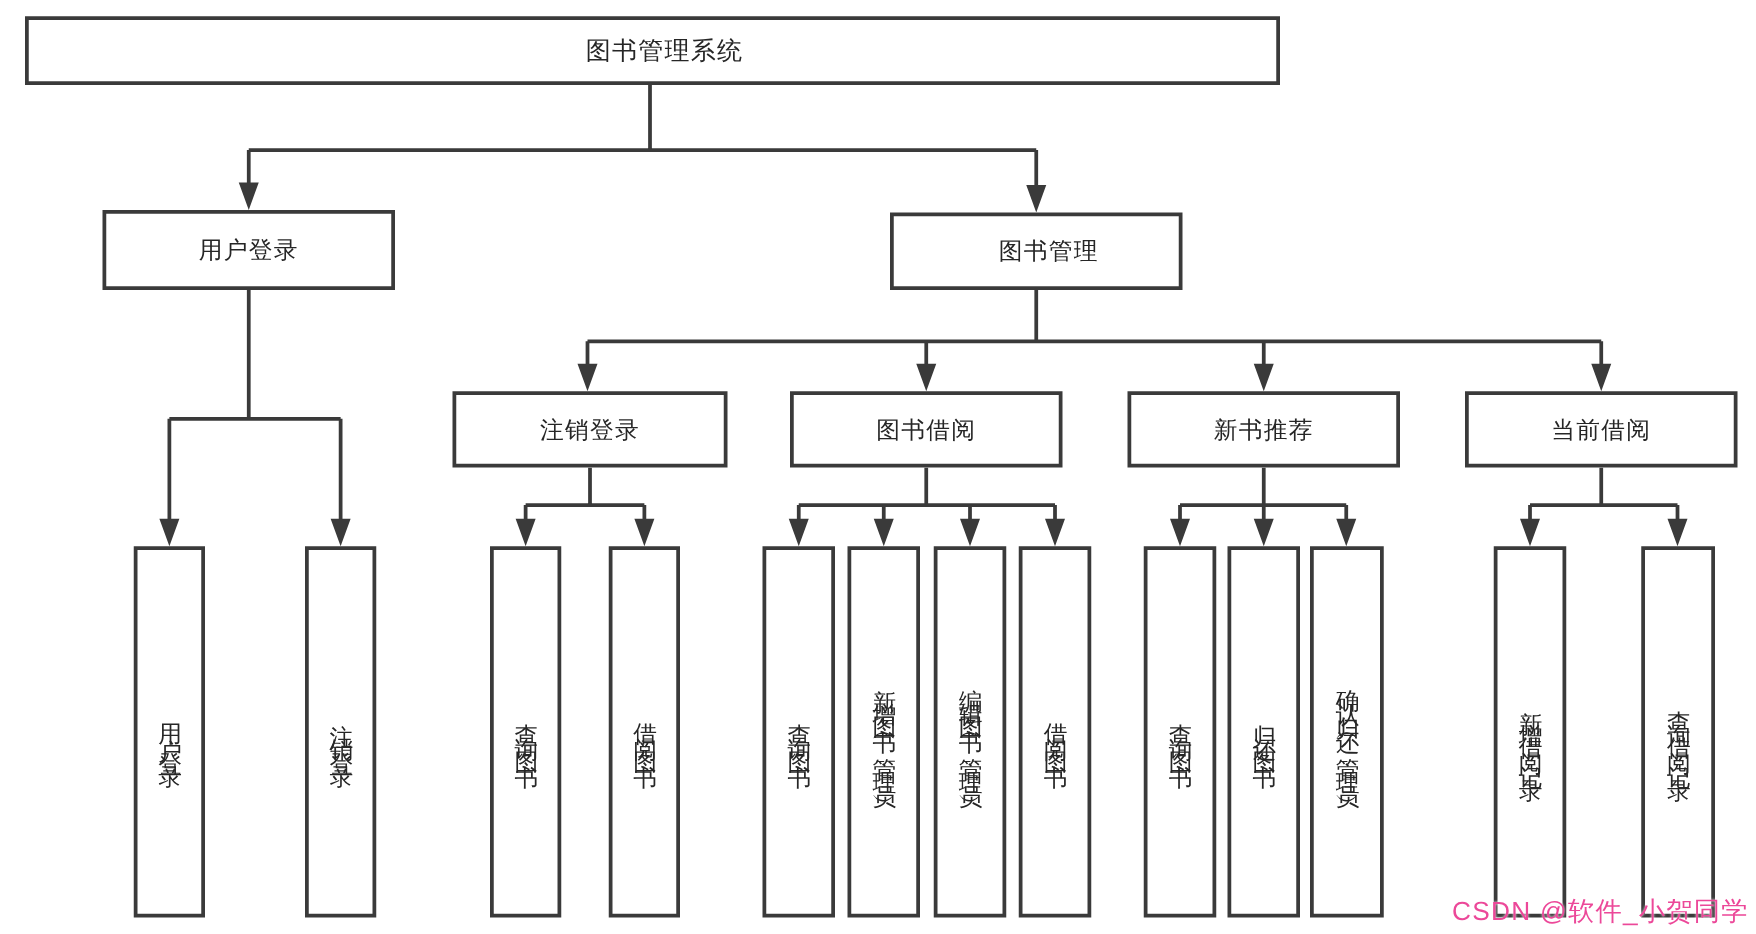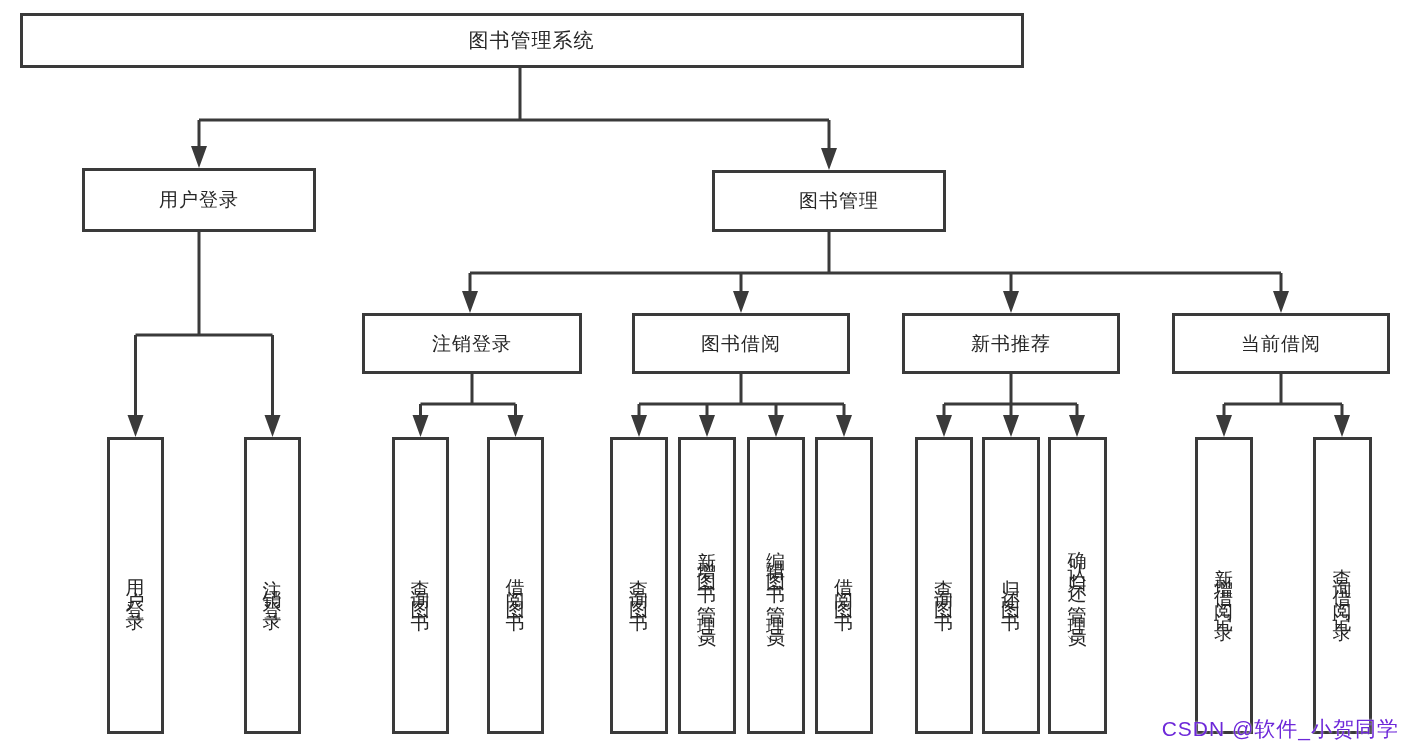--- a/index.html
+++ b/index.html
@@ -29,21 +29,21 @@
     text-orientation: mixed;
     font-size: 19px;
     letter-spacing: 11px;
     line-height: 1;
   }
   .watermark {
     position: absolute;
     right: 6px;
     bottom: 4px;
     font-size: 21px;
-    color: #6d28d9;
+    color: #ec4899;
     letter-spacing: 1px;
     z-index: 5;
     text-shadow: 0 0 2px #ffffff;
   }
 </style>
 </head>
 <body>
 
 <div class="canvas">
 

